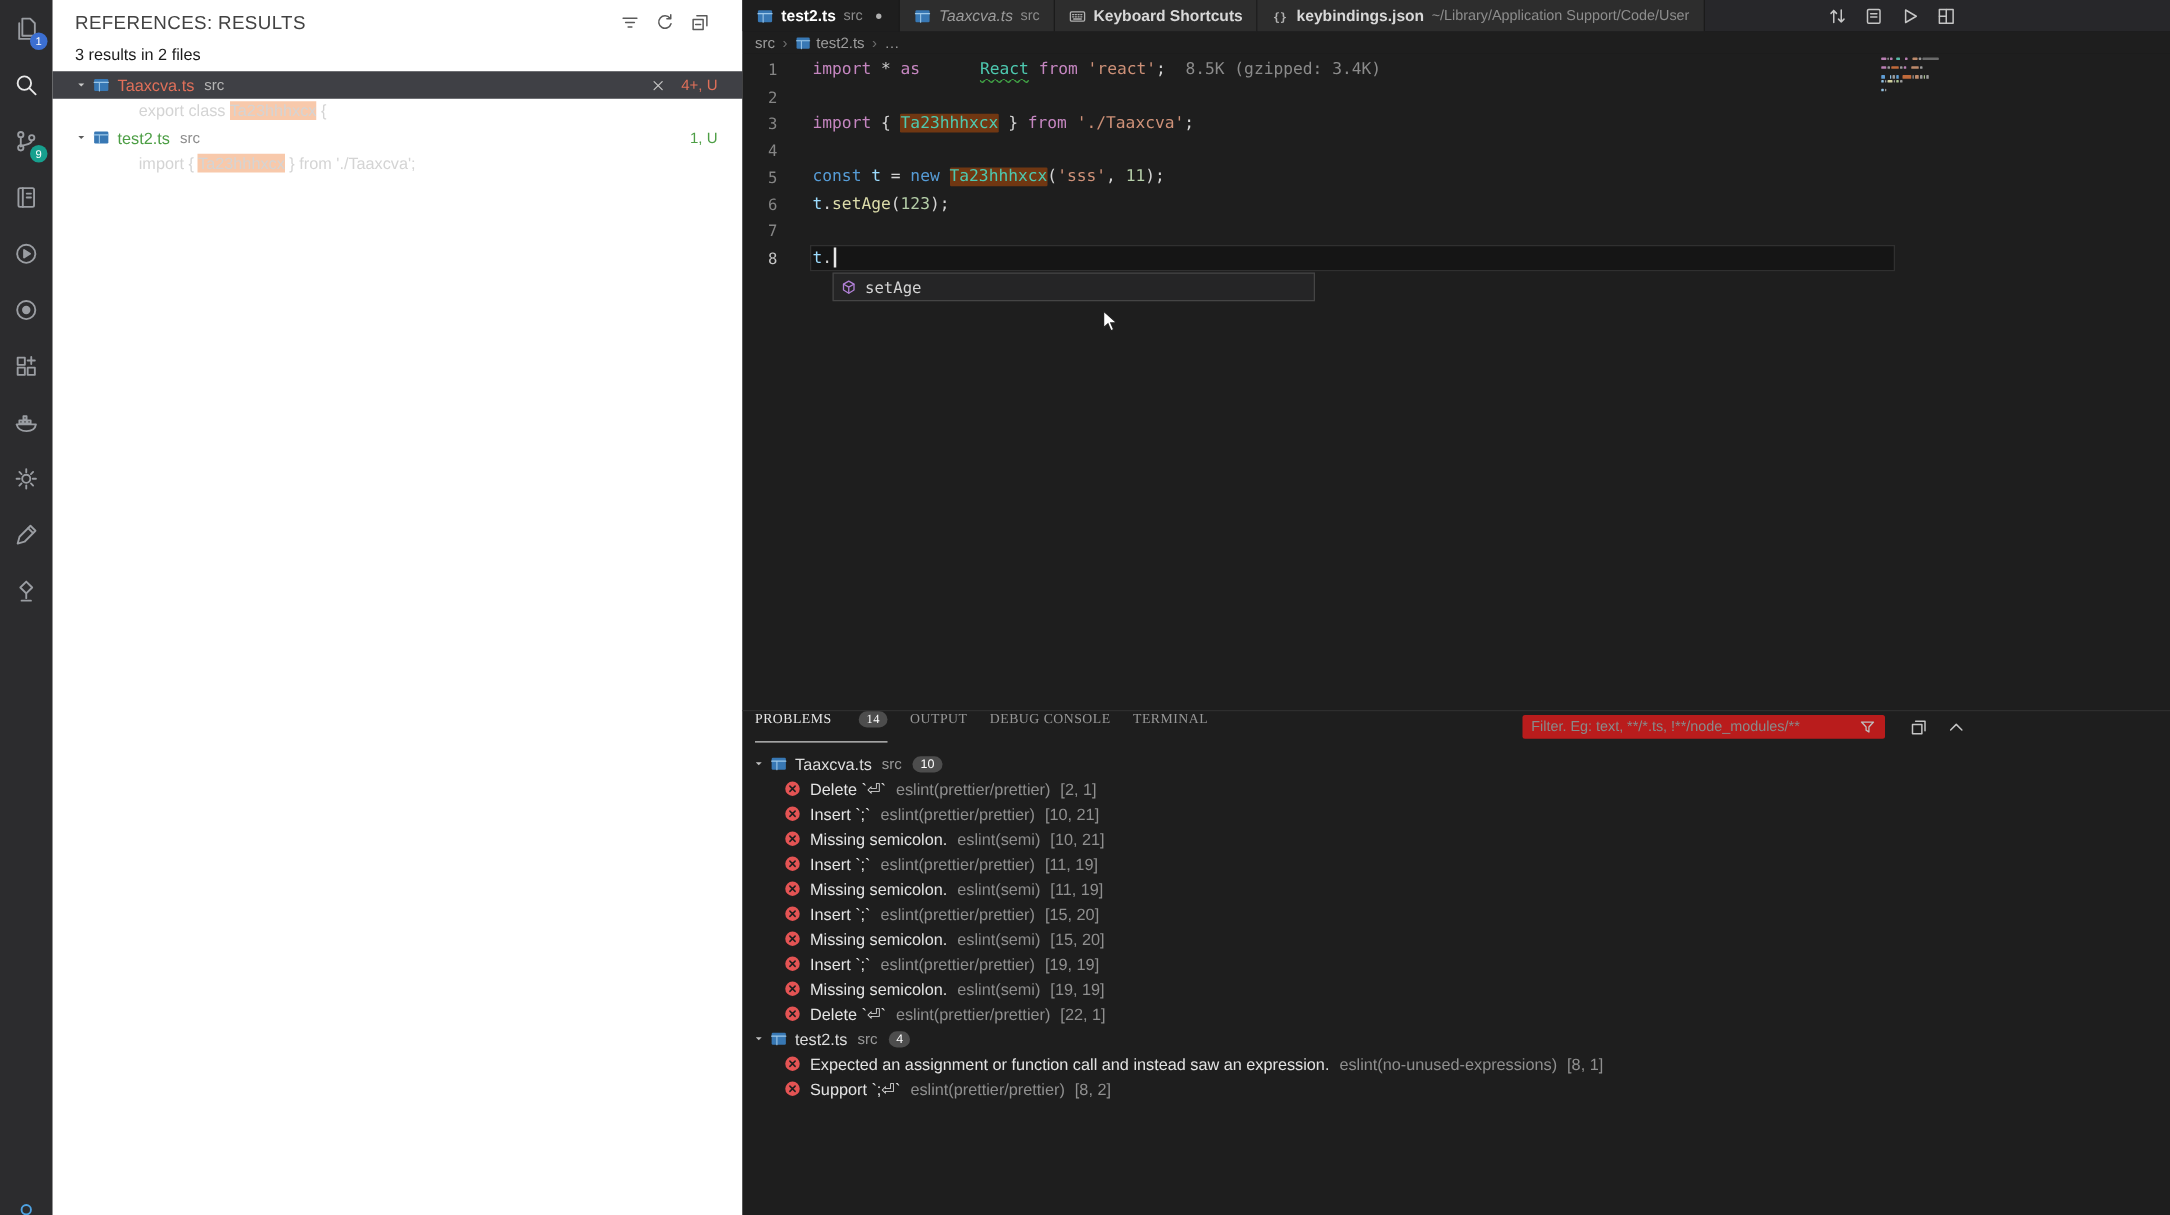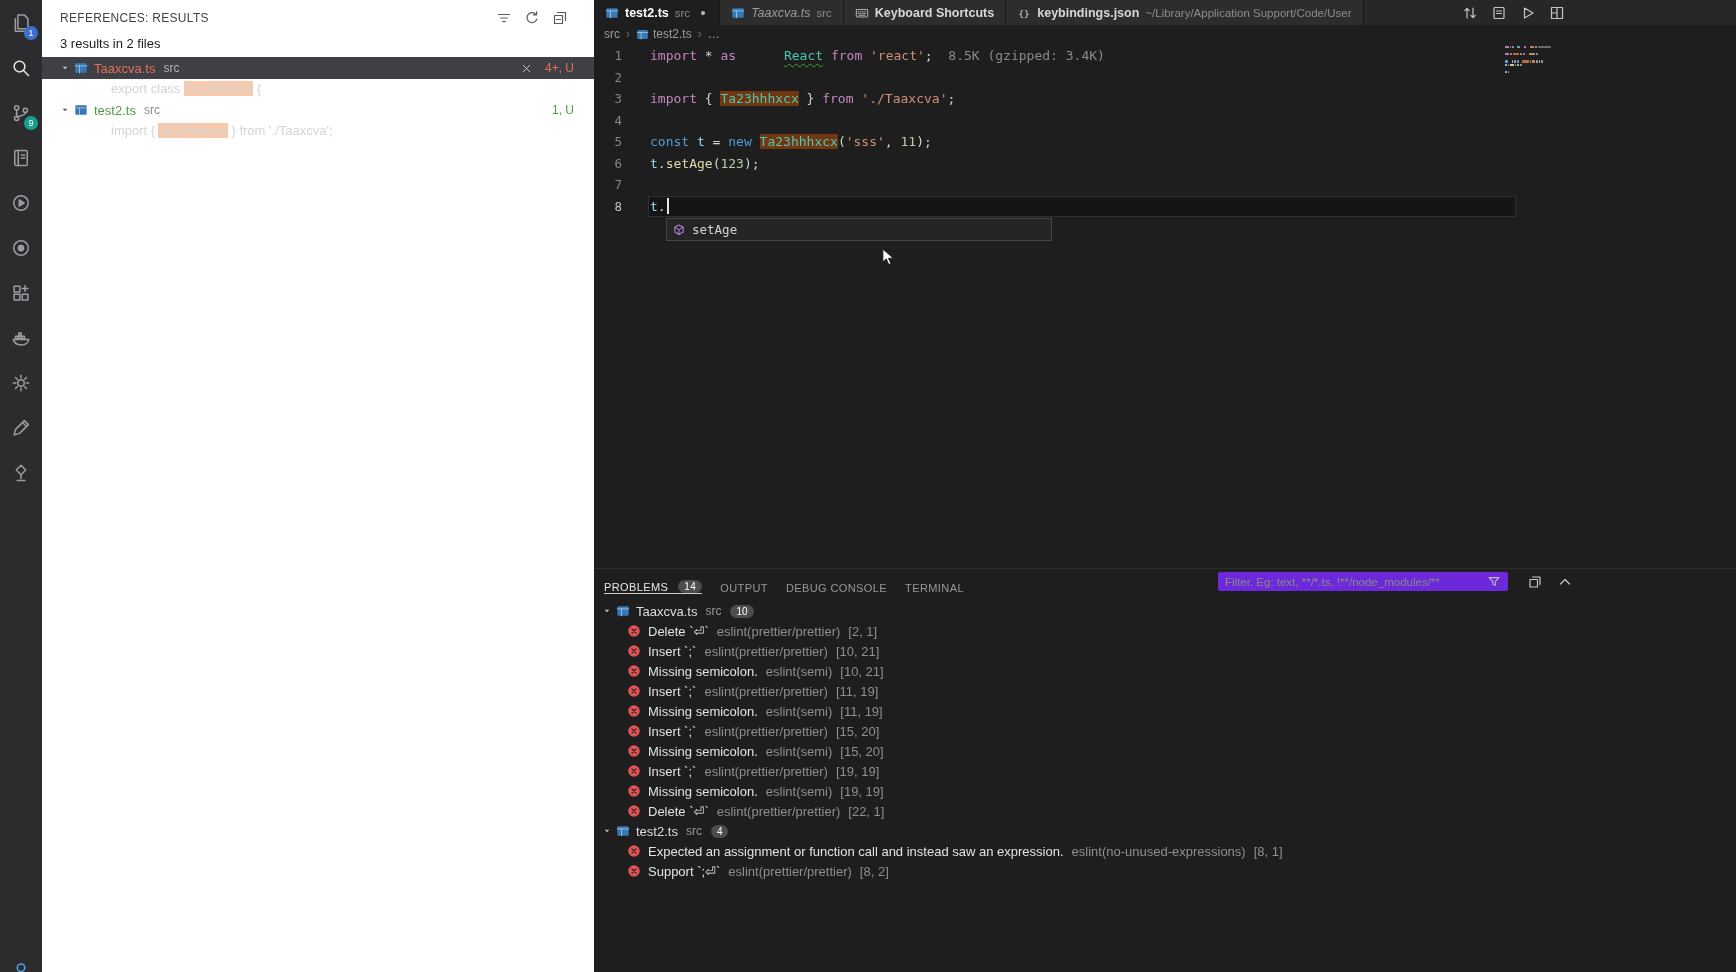--- a/index.html
+++ b/index.html
@@ -18,21 +18,21 @@
   .ab-item { width:42px; height:45px; display:flex; align-items:center; justify-content:center;
              position:relative; color:#9a9da2; cursor:pointer; }
   .ab-item.active { color:#e8e8e8; }
   .ab-badge { position:absolute; bottom:5px; right:4px; min-width:14px; height:14px; border-radius:8px;
               color:#fff; font-size:9px; display:flex; align-items:center; justify-content:center; padding:0 3px; }
   .ab-bottom { position:absolute; bottom:-9px; left:0; width:42px; display:flex; justify-content:center; color:#4fa3e3; }
 
   
   #sidebar { position:absolute; left:42px; top:0; bottom:0; width:552px; background:#ffffff; color:#1e1e1e; }
   .sb-header { display:flex; align-items:center; height:28px; padding:8px 26px 0 18px; }
-  .sb-title { flex:1; font-size:12px; color:#424242; letter-spacing:.3px; }
+  .sb-title { flex:1; font-size:15px; color:#424242; letter-spacing:.3px; }
   #sb-actions { display:flex; gap:12px; color:#5a5a5a; }
   .sb-summary { padding:8px 0 6px 18px; font-size:13px; color:#1b1b1b; }
   .ref-file { height:22px; display:flex; align-items:center; font-size:13px; cursor:pointer; }
   .ref-file .twistie { width:14px; margin-left:16px; color:#5a5a5a; }
   .ref-file .icon-ts { margin:0 6px 0 2px; }
   .ref-name { margin-right:8px; }
   .ref-desc { font-size:12px; color:#8c8c8c; }
   .spacer { flex:1; }
   .ref-close { margin-right:12px; color:#c5c5c5; cursor:pointer; }
   .ref-badge { margin-right:20px; font-size:12px; }
@@ -93,24 +93,24 @@
   .suggest-detail { margin-left:10px; color:#cfe2f4; font-size:12px; white-space:pre; }
   .suggest-row .info-wrap { margin-left:auto; }
 
   #mouse-pointer { position:absolute; left:288px; top:205px; z-index:9; }
 
   
   #panel { position:absolute; top:568px; left:0; right:0; bottom:0; background:#1e1e1e; border-top:1px solid #2e2e2e; }
   .panel-header { height:25px; display:flex; align-items:center; padding-left:10px; position:relative; }
   #panel-tabs { display:flex; height:100%; }
   .ptab { margin-right:18px; font-size:11px; letter-spacing:.4px; color:#989898; display:flex;
-          align-items:flex-end; height:100%; cursor:pointer; }
+          align-items:flex-start; height:100%; cursor:pointer;font-family:Liberation Serif, serif; }
   .ptab.active { color:#e7e7e7; border-bottom:1px solid #cfcfcf; }
-  .pbadge { margin-left:10px; background:#4d4d4d; color:#fff; border-radius:9px; padding:1px 6px; font-size:10px; }
-  .panel-filter { position:absolute; right:228px; top:3px; width:290px; height:19px; background:#6d28d9;
+  .pbadge { margin-left:22px; background:#4d4d4d; color:#fff; border-radius:9px; padding:1px 6px; font-size:10px; }
+  .panel-filter { position:absolute; right:228px; top:3px; width:290px; height:19px; background:#b91c1c;
                   border-radius:2px; display:flex; align-items:center; padding:0 7px; }
   .panel-filter input { flex:1; background:transparent; border:none; outline:none; color:#bbbbbb;
                         font-size:11.5px; font-family:"Liberation Sans", sans-serif; }
   .panel-filter input::placeholder { color:#8a8a8a; }
   .panel-filter .icon { color:#c0c0c0; }
   #panel-actions { position:absolute; right:163px; top:5px; display:flex; gap:14px; color:#c5c5c5; }
   #panel-actions .icon { cursor:pointer; }
 
   #problems { padding-top:7px; font-size:13px; }
   .prob-group { height:20px; display:flex; align-items:center; color:#dddddd; cursor:pointer; }

